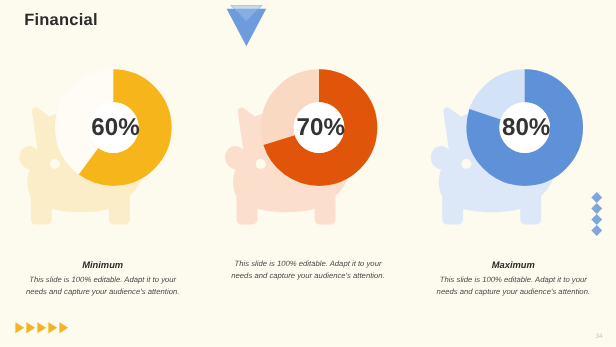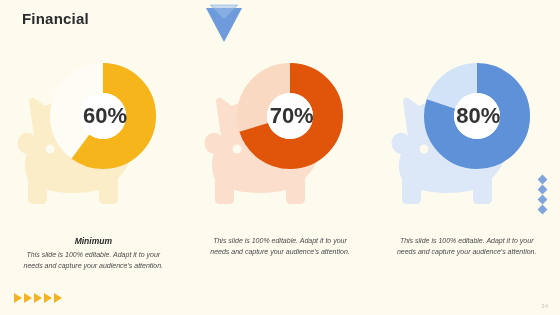--- a/index.html
+++ b/index.html
@@ -210,20 +210,21 @@
 
   <div class="captions">
     <div class="cap">
       <div class="cap-title">Minimum</div>
       <div class="cap-body">This slide is 100% editable. Adapt it to your needs and capture your audience's attention.</div>
     </div>
     <div class="cap">
       <div class="cap-body">This slide is 100% editable. Adapt it to your needs and capture your audience's attention.</div>
     </div>
     <div class="cap">
+      <div class="cap-title">Maximum</div>
       <div class="cap-body">This slide is 100% editable. Adapt it to your needs and capture your audience's attention.</div>
     </div>
   </div>
 
   <div class="arrows">
     <div class="arrow"></div>
     <div class="arrow"></div>
     <div class="arrow"></div>
     <div class="arrow"></div>
     <div class="arrow"></div>

